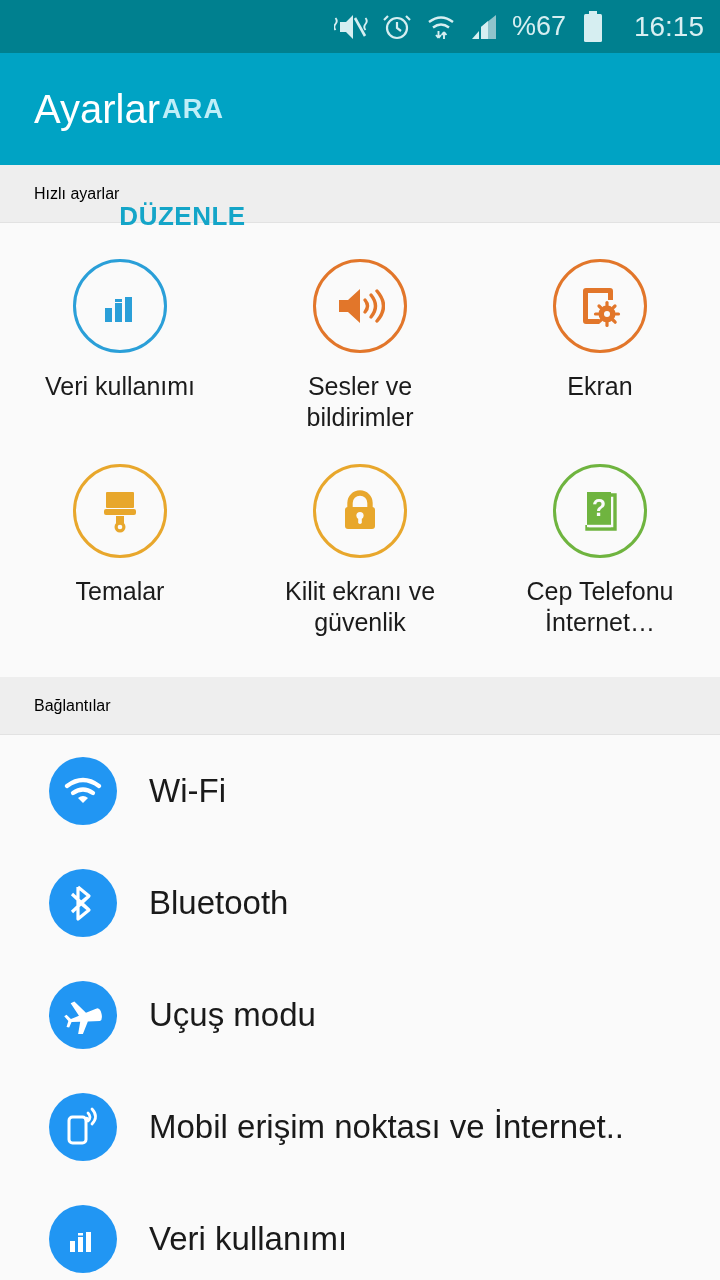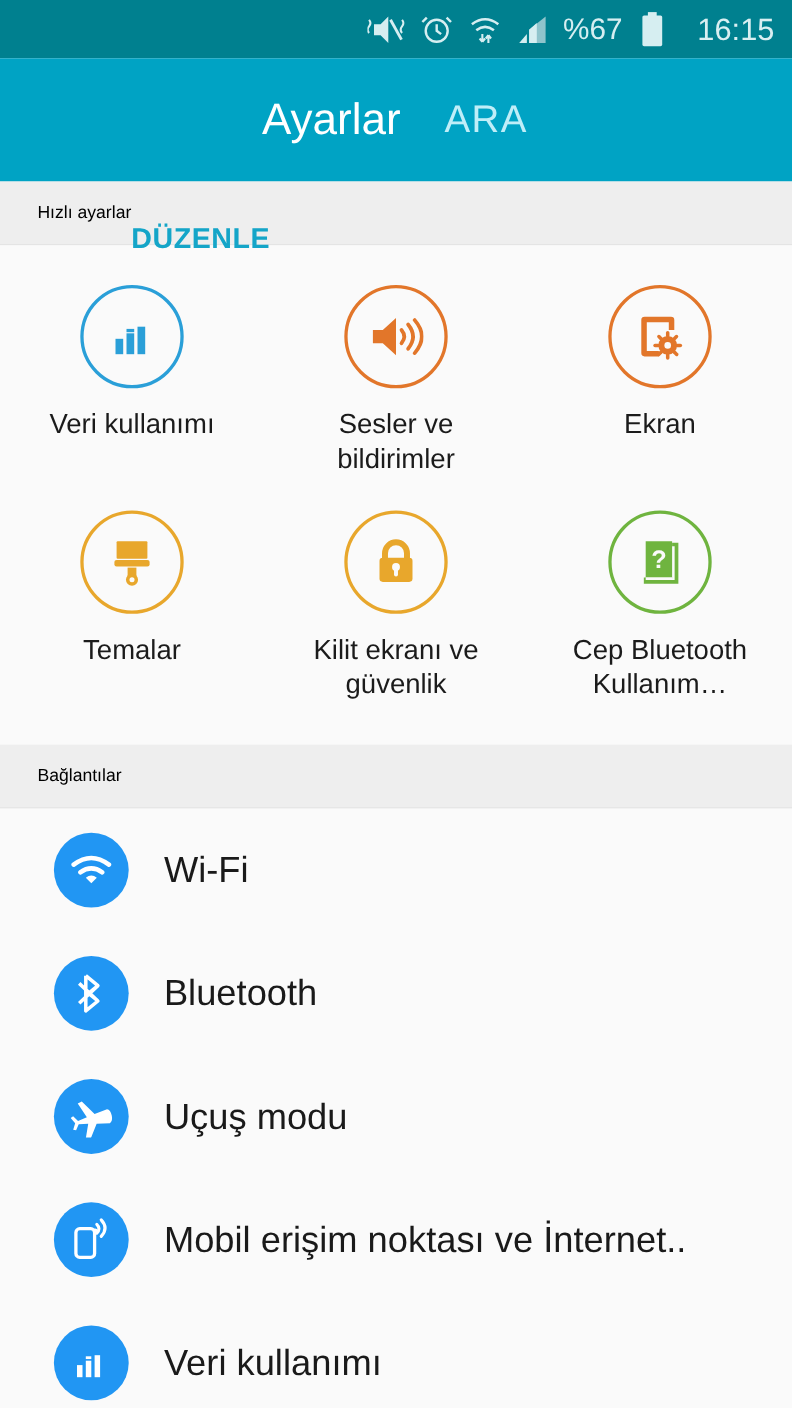--- a/index.html
+++ b/index.html
@@ -24,27 +24,27 @@
     font-family:"Liberation Sans", sans-serif; margin-right:2px;
   }
   .status-time {
     color:#d9eff2; font-size:28px; margin-left:16px;
     font-family:"Liberation Sans", sans-serif;
   }
 
   
   .app-bar {
     height:112px; background:#00a3c4;
-    display:flex; align-items:center; justify-content:center;
+    display:flex; align-items:center; justify-content:flex-start;
     padding:0 34px 0 34px;
   }
   .app-title { color:#ffffff; font-size:40px; font-weight:400; }
   .app-action {
-    color:#bfeef8; font-size:35px; letter-spacing:1.2px;
-    font-weight:400; padding:8px 2px;margin-left:38px;
+    color:#bfeef8; font-size:27px; letter-spacing:1.2px;
+    font-weight:700; padding:8px 2px;
   }
 
   
   .section-header {
     height:58px; background:#eeeeee;
     display:flex; align-items:center; 
     padding:0 30px 0 34px;
     border-bottom:1px solid #e2e2e2;
   }
   .section-action { color:#14a5c8; font-size:26px; font-weight:bold; letter-spacing:0.5px;margin-top:45px; }
@@ -258,21 +258,21 @@
       <div class="quick-ring" style="border-color:#6fb43f">
         <span>
           <svg width="44" height="46" viewBox="0 0 44 46">
             <path d="M9 4 h24 v34 h-24 z" fill="#6fb43f"></path>
             <path d="M33 7 h4 v34 h-28 v-4" fill="none" stroke="#6fb43f" stroke-width="3.4"></path>
             <path d="M9 38 h24" stroke="#fafafa" stroke-width="2.4" fill="none"></path>
             <text x="21" y="28" font-family="Liberation Sans, sans-serif" font-size="23" font-weight="bold" fill="#fafafa" text-anchor="middle">?</text>
           </svg>
         </span>
       </div>
-      <div class="quick-label">Cep Bluetooth Kullanım…</div>
+      <div class="quick-label">Cep Telefonu İnternet…</div>
     </div>
   </div>
 
   <div class="section-header">
     <span>Bağlantılar</span>
   </div>
 
   <div class="list">
 
     <div class="list-row">

